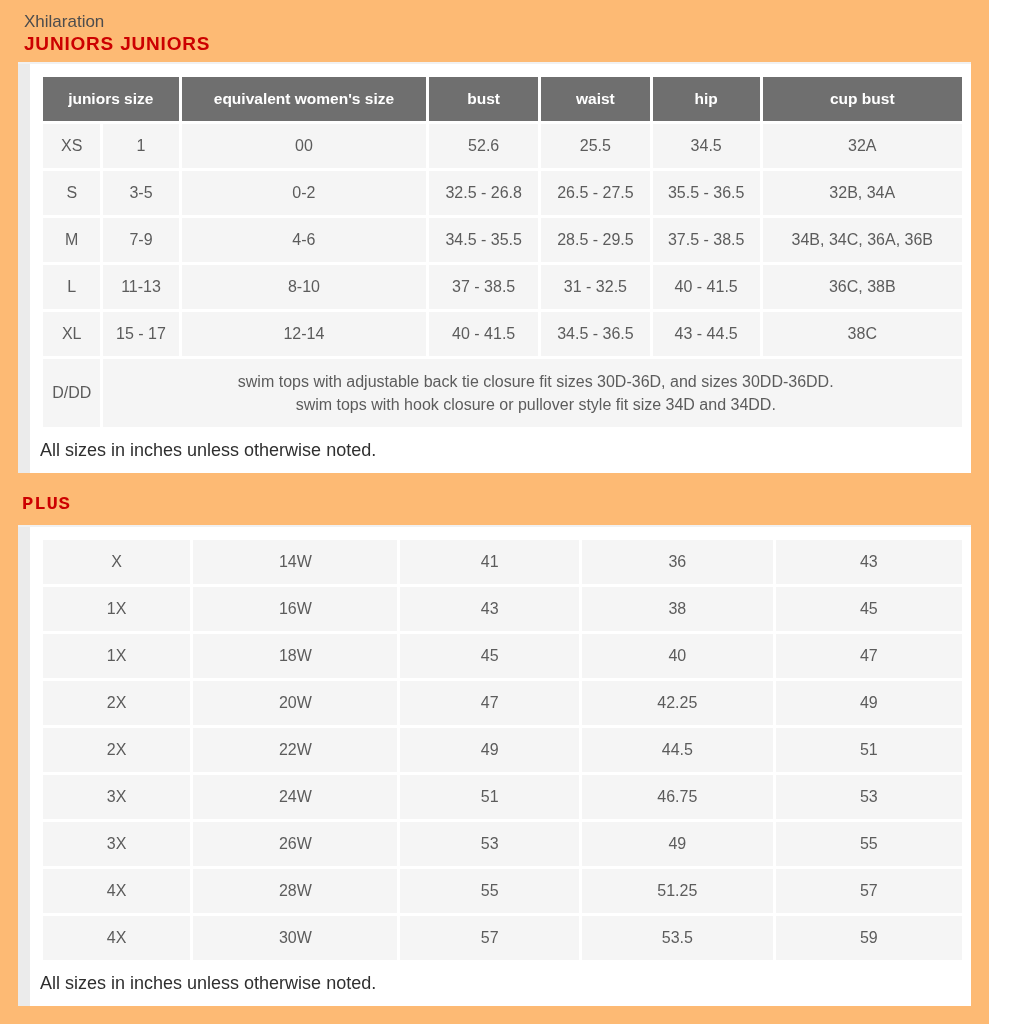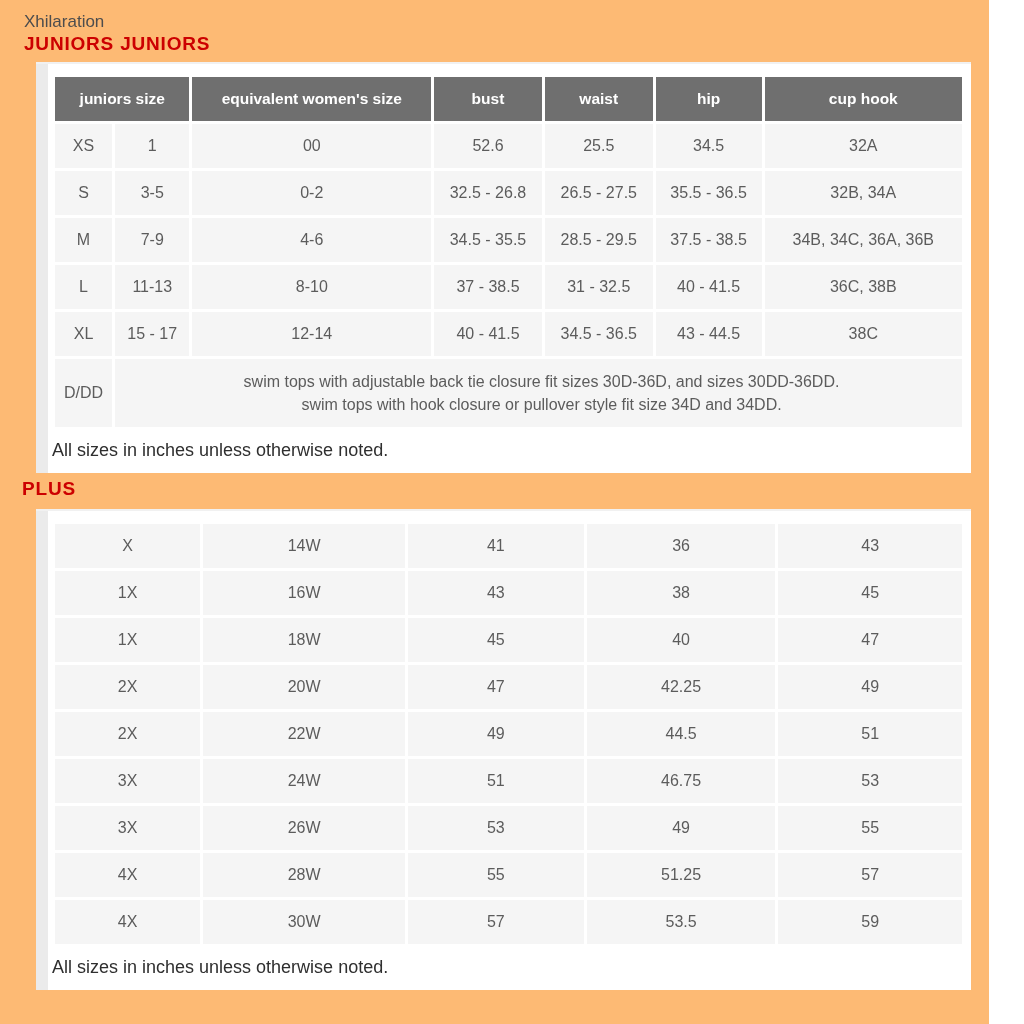--- a/index.html
+++ b/index.html
@@ -24,27 +24,28 @@
     line-height: 1.2;
   }
   .section-heading {
     font-size: 19px;
     font-weight: bold;
     color: #cc0000;
     letter-spacing: 0.8px;
     line-height: 1.25;
   }
   .plus-heading {
-    margin: 4px 0 8px 22px;
+    margin: 20px 0 8px 22px;
+    font-family: Liberation Mono, monospace;
   }
   .panel {
     position: relative;
-    margin-left: 36px;
+    margin-left: 18px;
     margin-right: 18px;
-    padding: 10px 6px 4px 16px;
+    padding: 10px 6px 4px 22px;
     background: #ffffff;
     border-top: 2px solid #f1f1f1;
   }
   .panel::before {
     content: "";
     position: absolute;
     left: 0;
     top: 0;
     bottom: 0;
     width: 12px;
@@ -108,21 +109,21 @@
           <col style="width:108px">
           <col style="width:202px">
       </colgroup>
       <tbody>
           <tr>
         <th colspan="2">juniors size</th>
         <th>equivalent women's size</th>
         <th>bust</th>
         <th>waist</th>
         <th>hip</th>
-        <th>cup hook</th>
+        <th>cup bust</th>
       </tr>
       <tr>
         <td>XS</td>
         <td>1</td>
         <td>00</td>
         <td>52.6</td>
         <td>25.5</td>
         <td>34.5</td>
         <td>32A</td>
       </tr>

